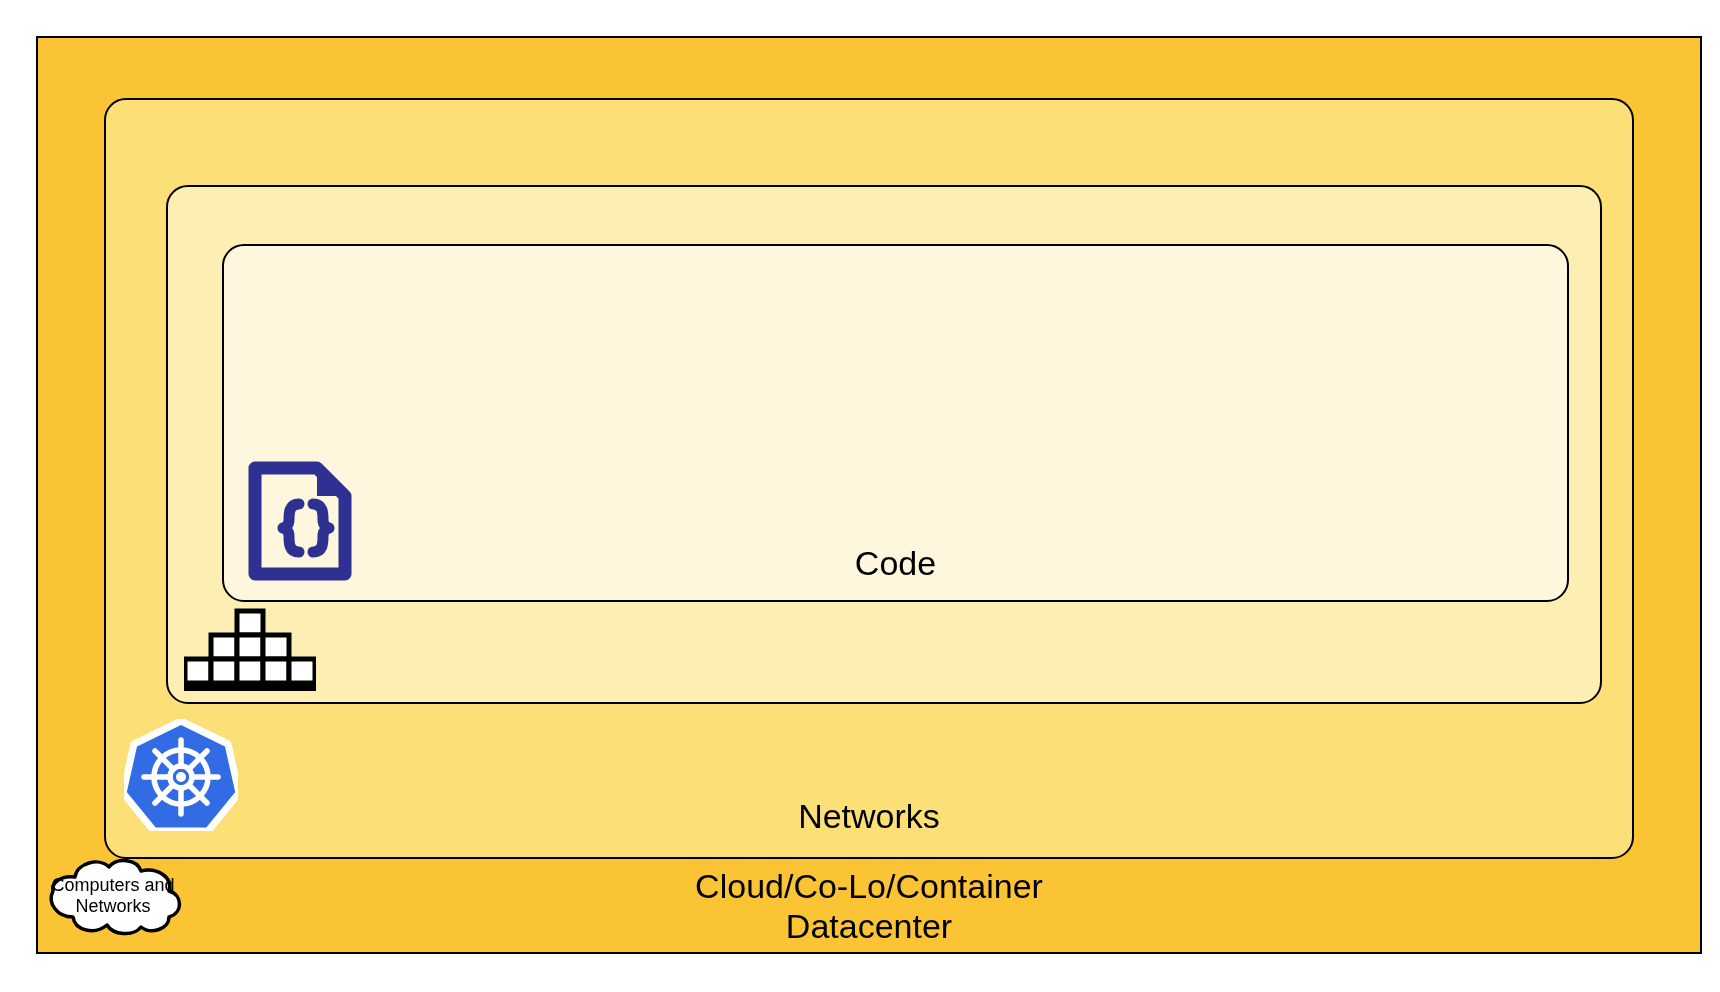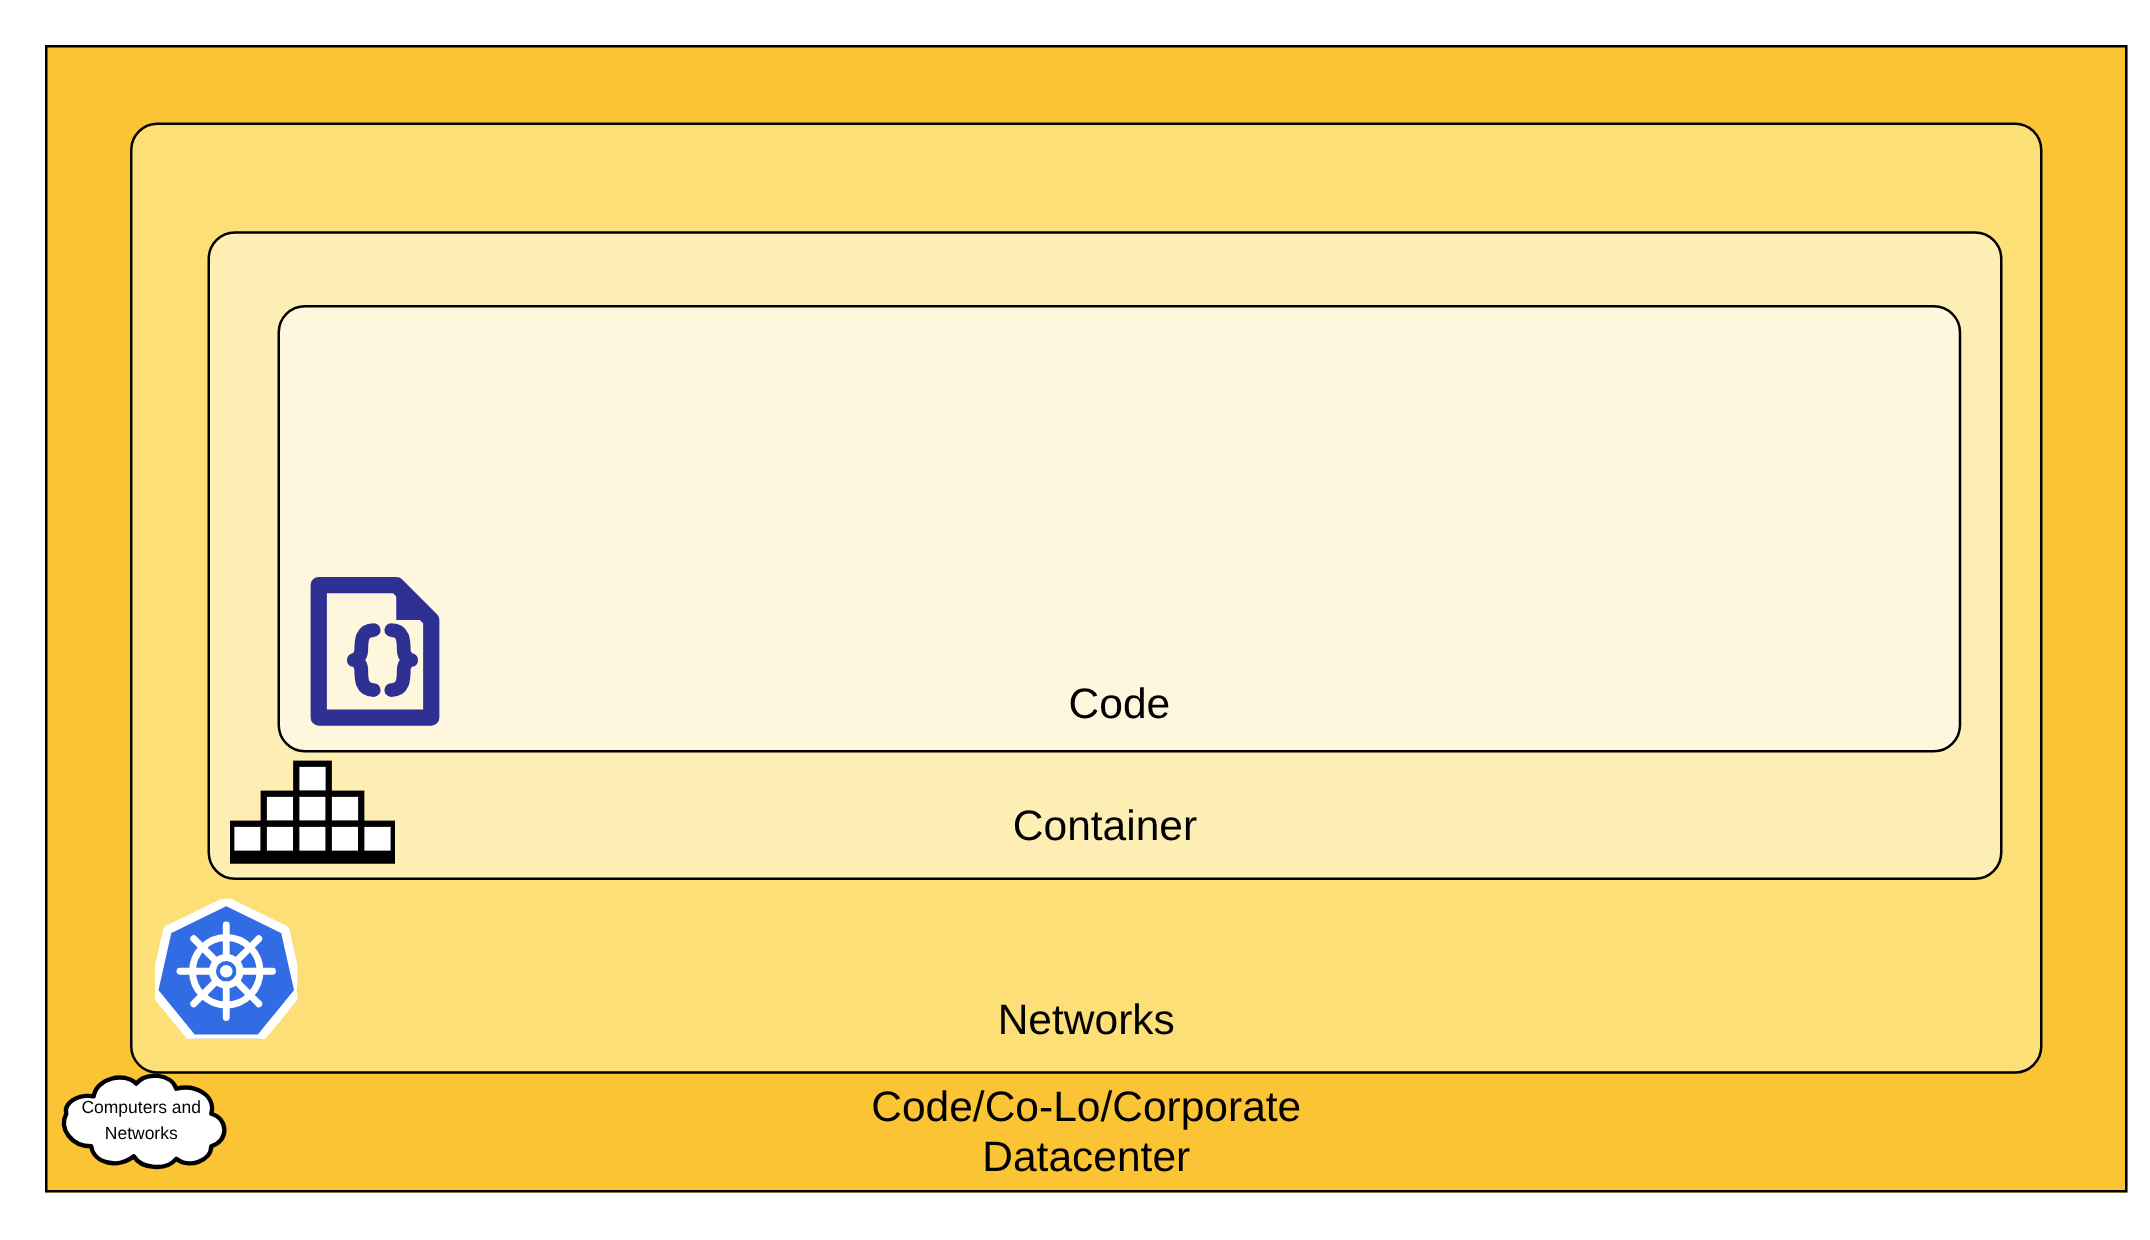--- a/index.html
+++ b/index.html
@@ -144,21 +144,21 @@
     position: absolute;
     left: 0;
     top: 0;
     width: 152px;
     height: 82px;
     display: flex;
     flex-direction: column;
     align-items: center;
     justify-content: center;
     text-align: center;
-    font-size: 14px;
+    font-size: 18px;
     line-height: 21px;
     color: #000000;
     white-space: pre-line;
     z-index: 2;
   }
 </style>
 </head>
 <body>
 
 <div id="canvas">
@@ -230,20 +230,19 @@
                C58,80 38,76 36,62
                C20,62 10,48 16,36
                C14,28 24,20 38,22 Z" fill="#ffffff" stroke="#000000" stroke-width="3.5" stroke-linejoin="round"></path>
     </svg>
     <div class="cloud-label">Computers and
 Networks</div>
   </div>
 
   <div class="caption caption-code">Code</div>
 
-  <div class="caption caption-container">Container</div>
 
   <div class="caption caption-cluster">Networks</div>
 
-  <div class="caption caption-datacenter">Code/Co-Lo/Corporate
+  <div class="caption caption-datacenter">Cloud/Co-Lo/Container
 Datacenter</div>
 
 </div>
 
 </body></html>

